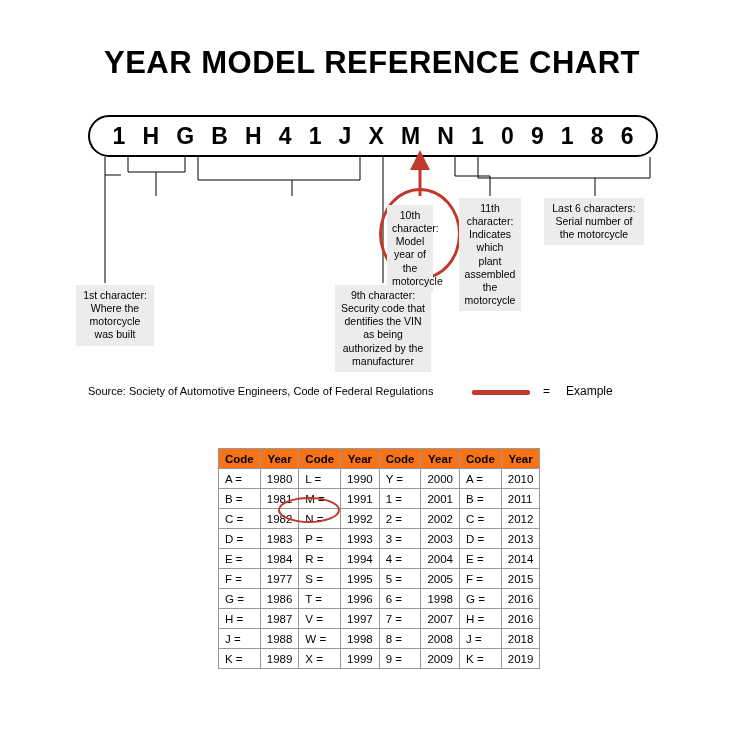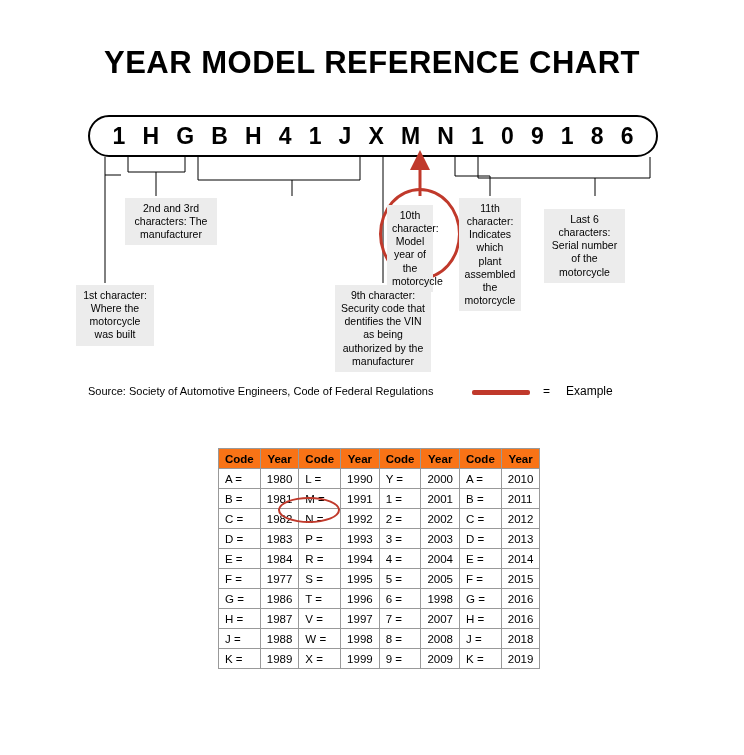--- a/index.html
+++ b/index.html
@@ -84,21 +84,21 @@
     box-sizing: border-box;
     color: #000;
   }
 
   #co-1st   { left: 76px;  top: 285px; width: 78px; }
   #co-23    { left: 125px; top: 198px; width: 92px; }
   #co-48    { left: 236px; top: 198px; width: 112px; }
   #co-9     { left: 335px; top: 285px; width: 96px; }
   #co-10    { left: 387px; top: 205px; width: 46px; }
   #co-11    { left: 459px; top: 198px; width: 62px; }
-  #co-last6 { left: 544px; top: 198px; width: 81px; margin-top: 11px; }
+  #co-last6 { left: 544px; top: 198px; width: 100px; }
 
   
   .red-ellipse {
     position: absolute;
     left: 379px;
     top: 188px;
     width: 82px;
     height: 92px;
     border: 3px solid #c0392b;
     border-radius: 50%;
@@ -226,21 +226,20 @@
       <path d="M478 157 L478 178 L650 178 L650 157"></path>
       <path d="M595 178 L595 196"></path>
     </g>
 
     <polygon points="420,150 410,170 430,170" fill="#c0392b"></polygon>
   </svg>
 
   <div class="red-ellipse"></div>
 
   <div class="callout" id="co-1st">1st character: Where the motorcycle was built</div>
-  <div class="callout" id="co-23">2nd and 3rd characters: The manufacturer</div>
   <div class="callout" id="co-9">9th character: Security code that dentifies the VIN as being authorized by the manufacturer</div>
   <div class="callout" id="co-10">10th character: Model year of the motorcycle</div>
   <div class="callout" id="co-11">11th character: Indicates which plant assembled the motorcycle</div>
   <div class="callout" id="co-last6">Last 6 characters: Serial number of the motorcycle</div>
 
   <div class="source">Source:  Society of Automotive Engineers, Code of Federal Regulations</div>
   <div class="legend-bar"></div>
   <div class="legend-eq">=</div>
   <div class="legend-label">Example</div>
 

